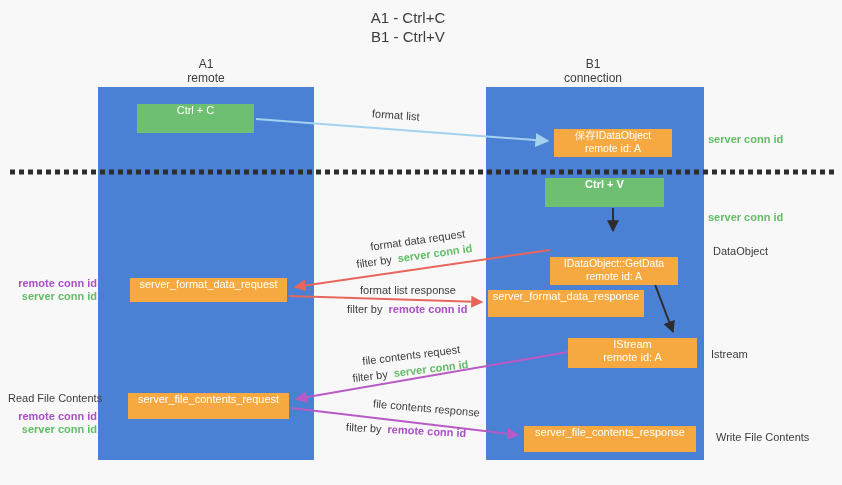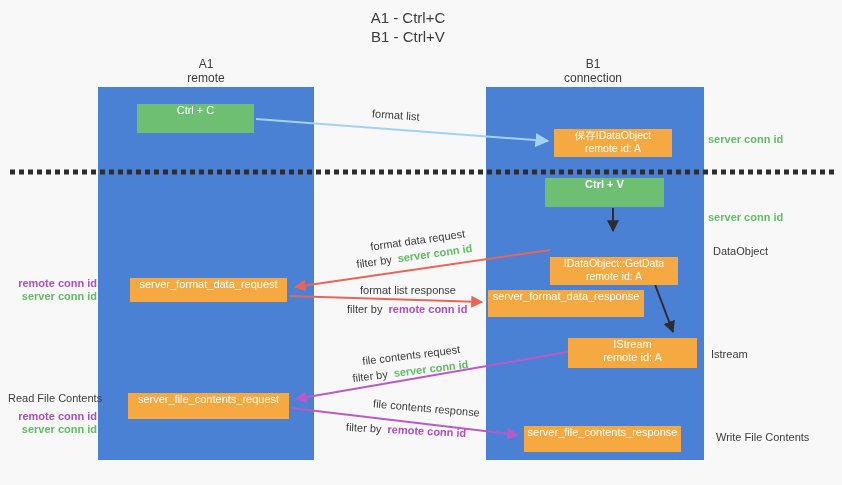--- a/index.html
+++ b/index.html
@@ -134,21 +134,21 @@
   <div class="abs node orange" style="left:488px;top:290px;width:156px;height:27px;">
     <div>server_format_data_response</div>
   </div>
   <div class="abs node orange" style="left:568px;top:338px;width:129px;height:30px;">
     <div>IStream</div>
     <div>remote id: A</div>
   </div>
   <div class="abs node orange" style="left:128px;top:393px;width:161px;height:26px;">
     <div>server_file_contents_request</div>
   </div>
-  <div class="abs node orange" style="left:524px;top:426px;width:157px;height:26px;">
+  <div class="abs node orange" style="left:524px;top:426px;width:172px;height:26px;">
     <div>server_file_contents_response</div>
   </div>
 
   <div class="abs elabel" style="left:372px;top:109px;transform:rotate(4deg);">format list</div>
 
   <div class="abs elabel" style="left:370px;top:234px;transform:rotate(-8deg);">format data request</div>
   <div class="abs elabel" style="left:356px;top:250px;transform:rotate(-8deg);">
     <span>filter by</span><span class="gap"></span>
     <span class="green-strong">server conn id</span>
   </div>

